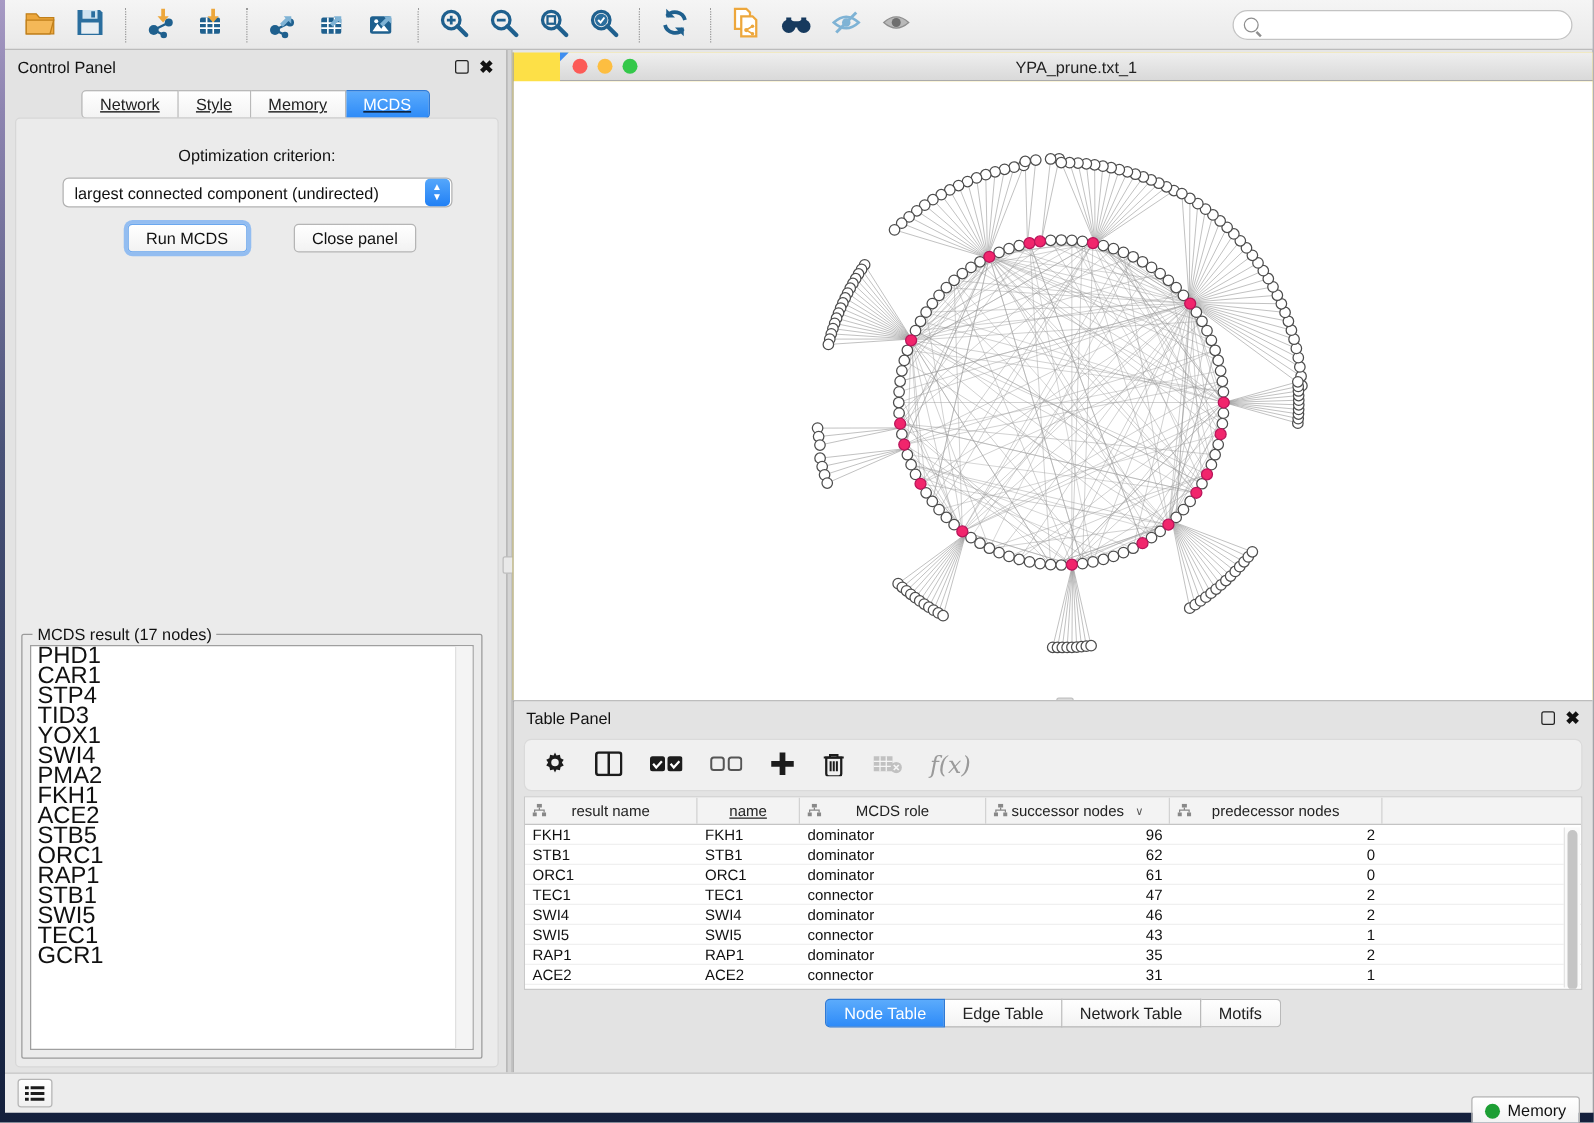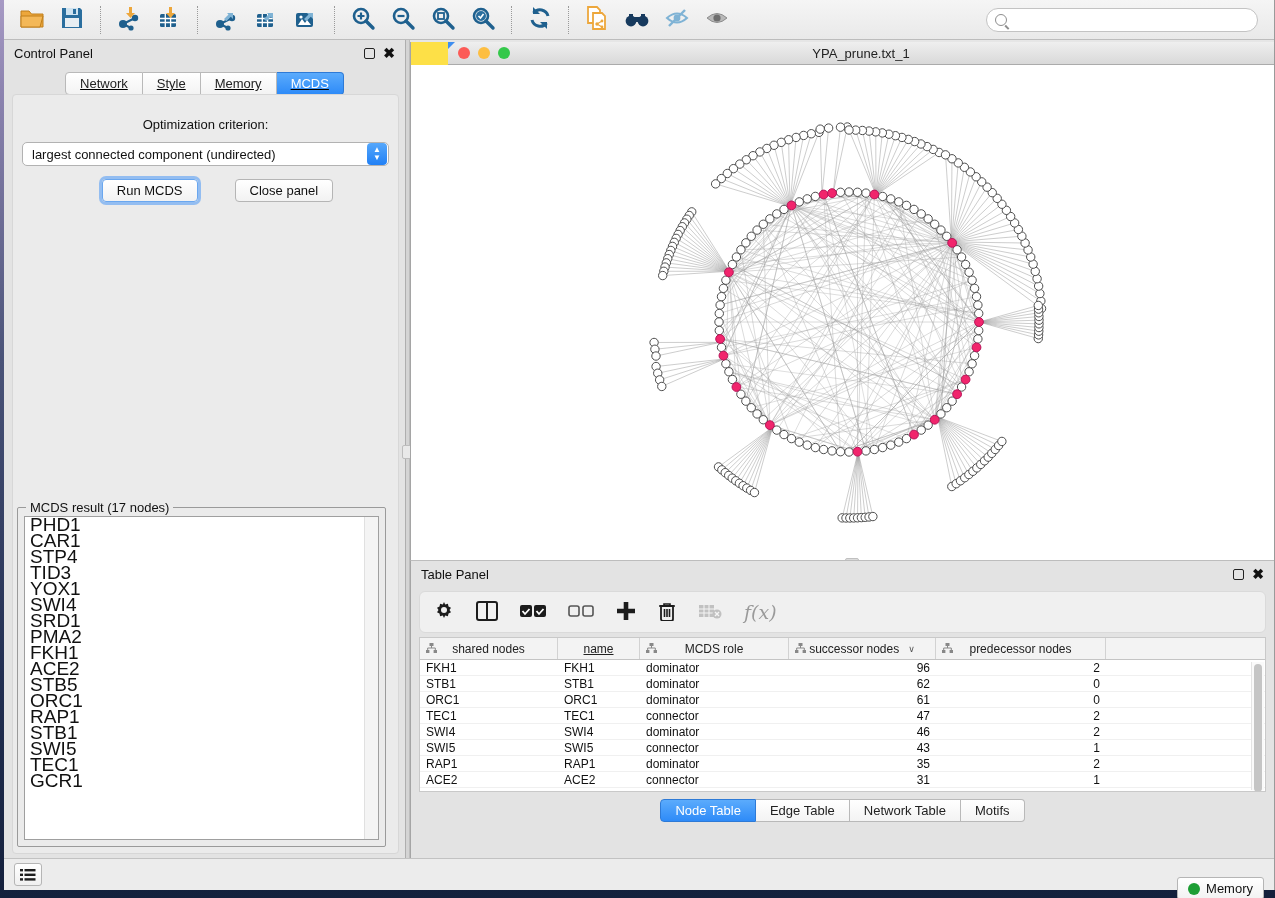--- a/index.html
+++ b/index.html
@@ -36,21 +36,21 @@
   .ctab-row { display:flex; justify-content:center; margin-top:6px;text-decoration:underline; }
   .seg { display:flex; }
   .seg .tab { font-size:13px; color:#222; background:linear-gradient(180deg,#ffffff,#f3f3f3);
     border:1px solid #b9b9b9; border-left:none; padding:3px 14px; cursor:pointer; }
   .seg .tab:first-child { border-left:1px solid #b9b9b9; border-radius:4px 0 0 4px; }
   .seg .tab:last-child { border-radius:0 4px 4px 0; }
   .seg .tab.sel { background:linear-gradient(180deg,#5babfc,#2e8bf8); color:#fff; border-color:#2e7ad6; }
   .cbody { position:absolute; left:8px; right:6px; top:54px; bottom:4px;
     background:#ebebeb; border:1px solid #d7d7d7; border-radius:4px; }
   .crit-label { text-align:center; font-size:13px; color:#111; margin-top:22px; }
-  .dropdown { margin:10px auto 0; width:367px; height:24px; background:#fff;
+  .dropdown { margin:10px auto 0; width:312px; height:24px; background:#fff;
     border:1px solid #b2b2b2; border-radius:5px; display:flex; align-items:center; cursor:pointer; }
   .dropdown .dval { flex:1; font-size:13px; padding-left:9px; color:#111; white-space:nowrap; }
   .dropdown .stepper { width:20px; height:22px; border-radius:4px; margin-right:1px;
     background:linear-gradient(180deg,#55a7fb,#2180f5); color:#fff; font-size:8px; line-height:8px;
     display:flex; flex-direction:column; align-items:center; justify-content:center; }
   .btn-row { display:flex; justify-content:center; gap:13px; margin-top:13px; }
   .pbtn { font-size:13px; color:#111; background:linear-gradient(180deg,#ffffff,#f2f2f2);
     border:1px solid #b5b5b5; border-radius:4px; padding:3px 14px; cursor:pointer;
     font-family:"Liberation Sans",sans-serif;margin-left:24px; }
   .pbtn.focused { box-shadow:0 0 0 3px rgba(100,165,245,.65); border-color:#6aa7ef; }
@@ -305,21 +305,20 @@
       <div class="fieldset">
         <span class="legend">MCDS result (17 nodes)</span>
         <div class="mlist">
           <div id="mcds-items">
               <div class="mitem">PHD1</div>
               <div class="mitem">CAR1</div>
               <div class="mitem">STP4</div>
               <div class="mitem">TID3</div>
               <div class="mitem">YOX1</div>
               <div class="mitem">SWI4</div>
-              <div class="mitem">SRD1</div>
               <div class="mitem">PMA2</div>
               <div class="mitem">FKH1</div>
               <div class="mitem">ACE2</div>
               <div class="mitem">STB5</div>
               <div class="mitem">ORC1</div>
               <div class="mitem">RAP1</div>
               <div class="mitem">STB1</div>
               <div class="mitem">SWI5</div>
               <div class="mitem">TEC1</div>
               <div class="mitem">GCR1</div>
@@ -952,21 +951,21 @@
       </div>
     <div class="ntable">
       <div class="thead" id="thead">
           <div class="th" style="width: 138px;">
             <svg class="treeicon" width="11" height="11" viewBox="0 0 11 11">
               <rect x="3.5" y="0" width="4" height="3" fill="#888"></rect>
               <rect x="0" y="7" width="3.4" height="3" fill="#888"></rect>
               <rect x="7.6" y="7" width="3.4" height="3" fill="#888"></rect>
               <path d="M5.5 3 v2 M1.7 7 V5 h7.6 v2" stroke="#888" fill="none"></path>
             </svg>
-            <span>shared nodes</span>
+            <span>result name</span>
           </div>
           <div class="th" style="width: 82px; text-decoration: underline;">
             <span>name</span>
           </div>
           <div class="th" style="width: 149px;">
             <svg class="treeicon" width="11" height="11" viewBox="0 0 11 11">
               <rect x="3.5" y="0" width="4" height="3" fill="#888"></rect>
               <rect x="0" y="7" width="3.4" height="3" fill="#888"></rect>
               <rect x="7.6" y="7" width="3.4" height="3" fill="#888"></rect>
               <path d="M5.5 3 v2 M1.7 7 V5 h7.6 v2" stroke="#888" fill="none"></path>

